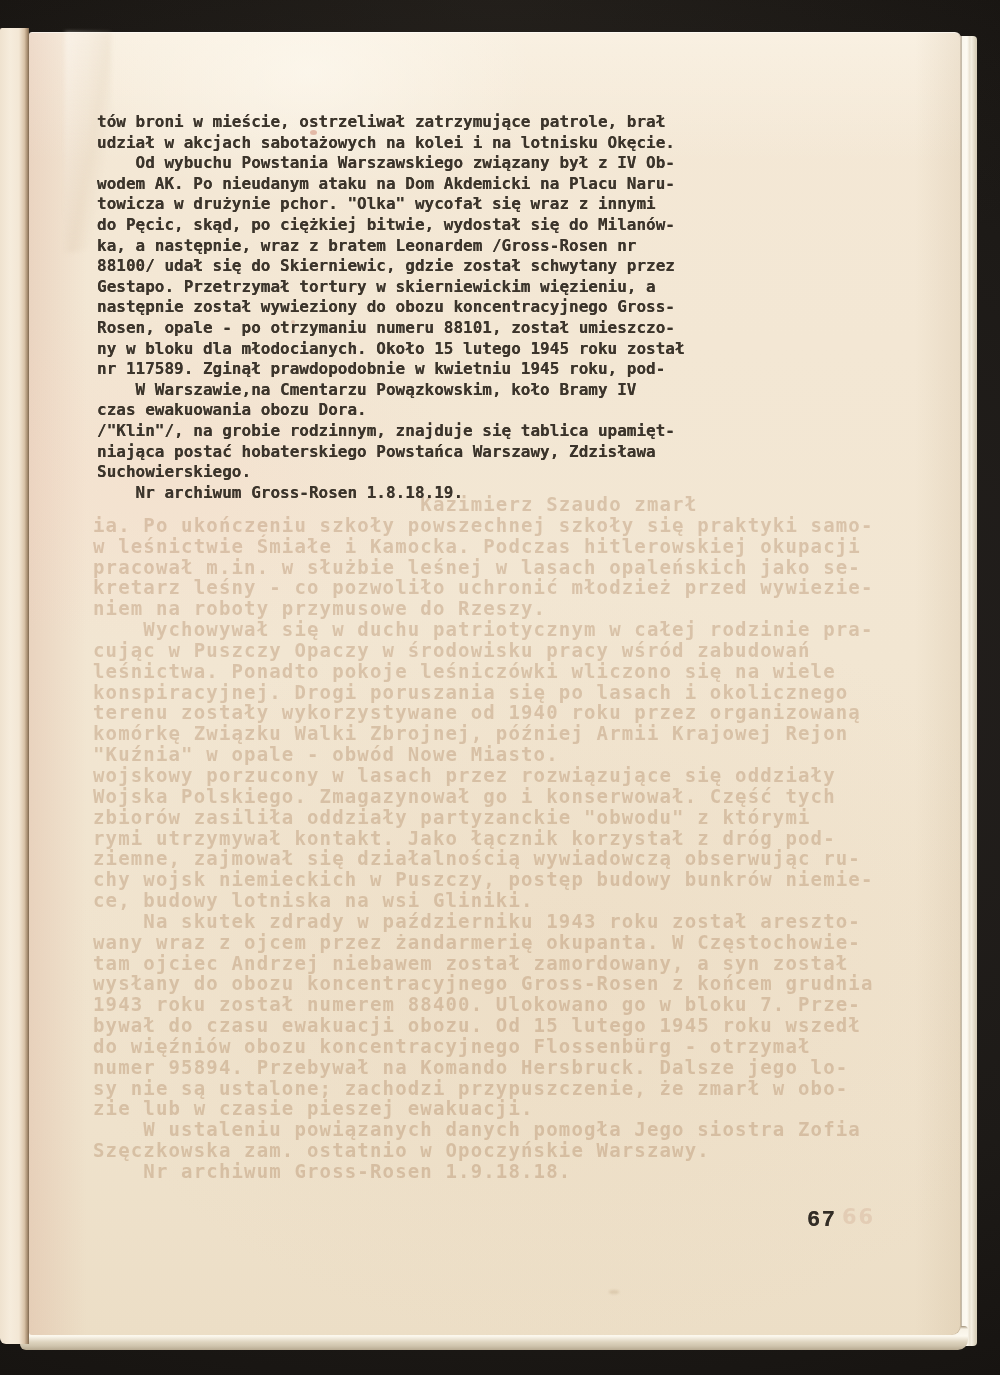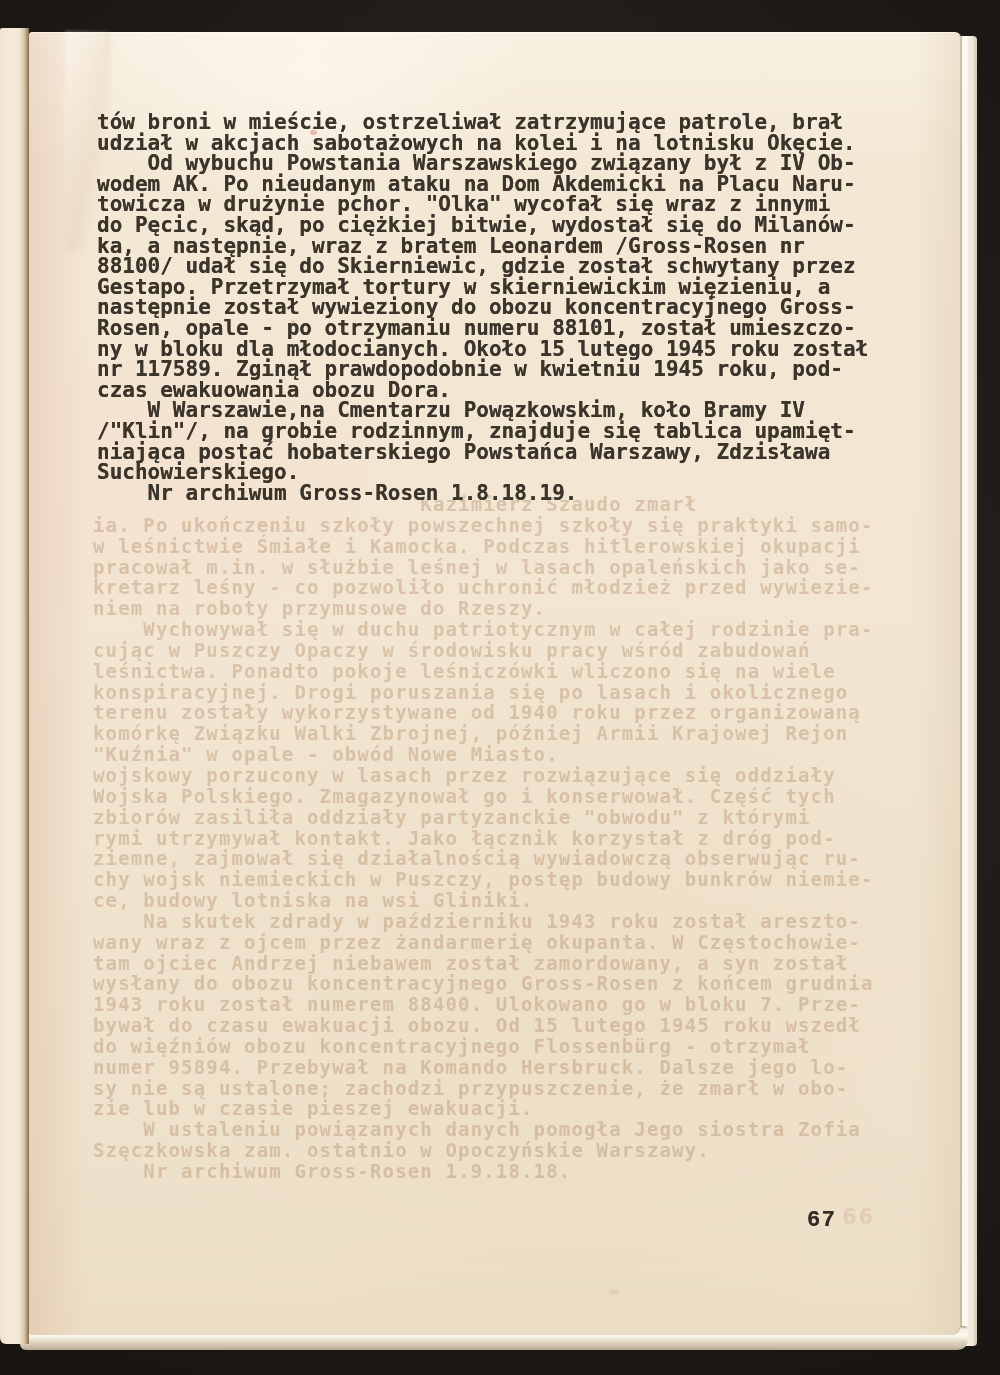--- a/index.html
+++ b/index.html
@@ -37,21 +37,21 @@
       linear-gradient(to right, rgba(213,168,146,.30), rgba(213,168,146,0) 58px),
       linear-gradient(to left, rgba(198,176,144,.22), rgba(198,176,144,0) 46px),
       linear-gradient(to bottom, rgba(255,250,240,.45), rgba(255,250,240,0) 130px),
       linear-gradient(180deg,#f4e8d6 0%,#f2e6d2 48%,#efe2cc 84%,#ecdec6 100%);
     border-radius:3px 6px 9px 3px;
     box-shadow:inset 0 1px 0 rgba(255,255,255,.55), inset -1px 0 0 rgba(120,100,75,.25);
   }
   
   .typed{
     position:absolute;left:68px;top:80px;
-    font-size:21px;line-height:20.6px;font-weight:700;
+    font-size:16px;line-height:20.6px;font-weight:700;
     color:#3b342b;letter-spacing:0;
     text-shadow:0 0 .6px rgba(59,52,43,.8);
   }
   .tline{white-space:pre;height:20.6px;}
   
   .ghost{
     position:absolute;left:64px;top:462px;
     font-size:19px;line-height:20.85px;font-weight:700;
     color:rgba(158,112,72,.30);letter-spacing:1.15px;
     filter:blur(.55px);
@@ -135,22 +135,22 @@
         <div class="tline">wodem AK. Po nieudanym ataku na Dom Akdemicki na Placu Naru-</div>
         <div class="tline">towicza w drużynie pchor. "Olka" wycofał się wraz z innymi</div>
         <div class="tline">do Pęcic, skąd, po ciężkiej bitwie, wydostał się do Milanów-</div>
         <div class="tline">ka, a następnie, wraz z bratem Leonardem /Gross-Rosen nr</div>
         <div class="tline">88100/ udał się do Skierniewic, gdzie został schwytany przez</div>
         <div class="tline">Gestapo. Przetrzymał tortury w skierniewickim więzieniu, a</div>
         <div class="tline">następnie został wywieziony do obozu koncentracyjnego Gross-</div>
         <div class="tline">Rosen, opale - po otrzymaniu numeru 88101, został umieszczo-</div>
         <div class="tline">ny w bloku dla młodocianych. Około 15 lutego 1945 roku został</div>
         <div class="tline">nr 117589. Zginął prawdopodobnie w kwietniu 1945 roku, pod-</div>
+        <div class="tline">    W Warszawie,na Cmentarzu Powązkowskim, koło Bramy IV</div>
         <div class="tline">czas ewakuowania obozu Dora.</div>
-        <div class="tline">    W Warszawie,na Cmentarzu Powązkowskim, koło Bramy IV</div>
         <div class="tline">/"Klin"/, na grobie rodzinnym, znajduje się tablica upamięt-</div>
         <div class="tline">niająca postać hobaterskiego Powstańca Warszawy, Zdzisława</div>
         <div class="tline">Suchowierskiego.</div>
         <div class="tline">    Nr archiwum Gross-Rosen 1.8.18.19.</div>
       </div>
 
     <div class="pageno-ghost">66</div>
     <div class="pageno">67</div>
 
     <div class="speck s1"></div>

